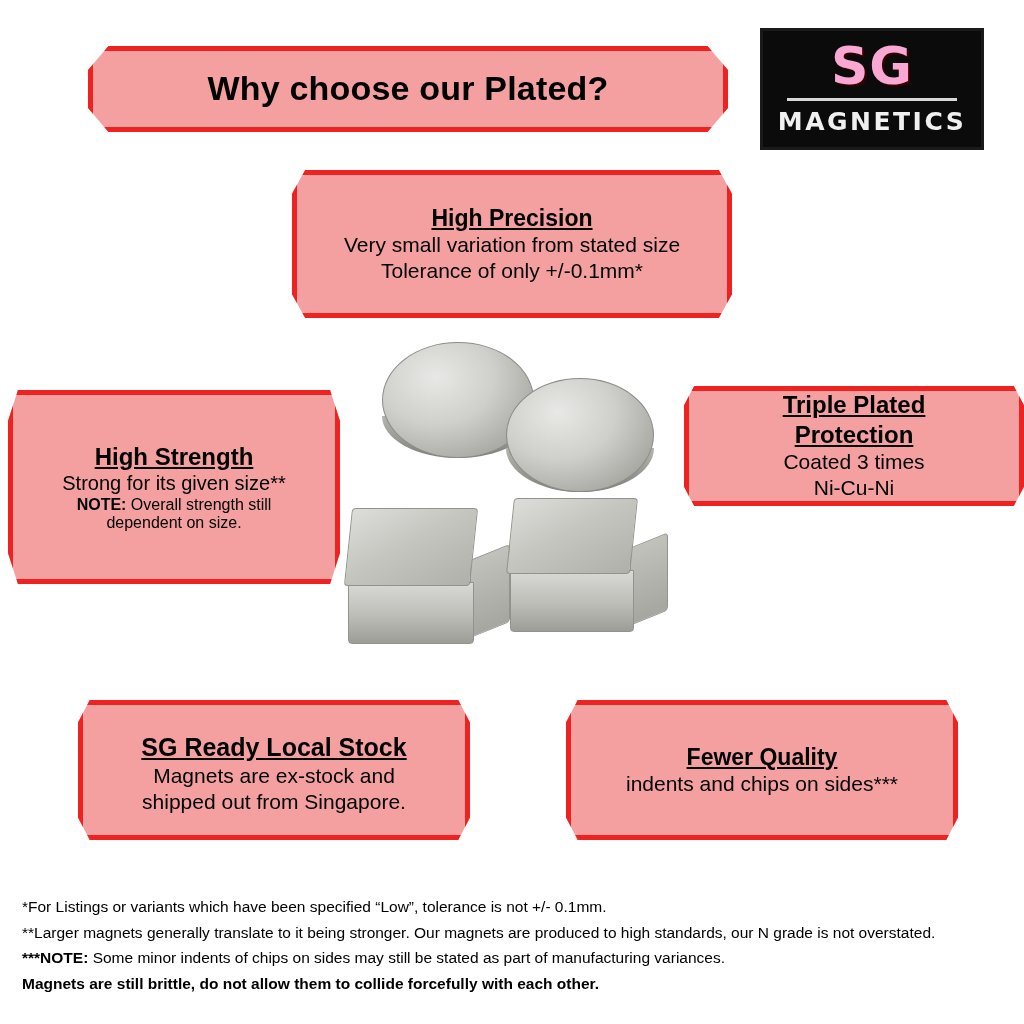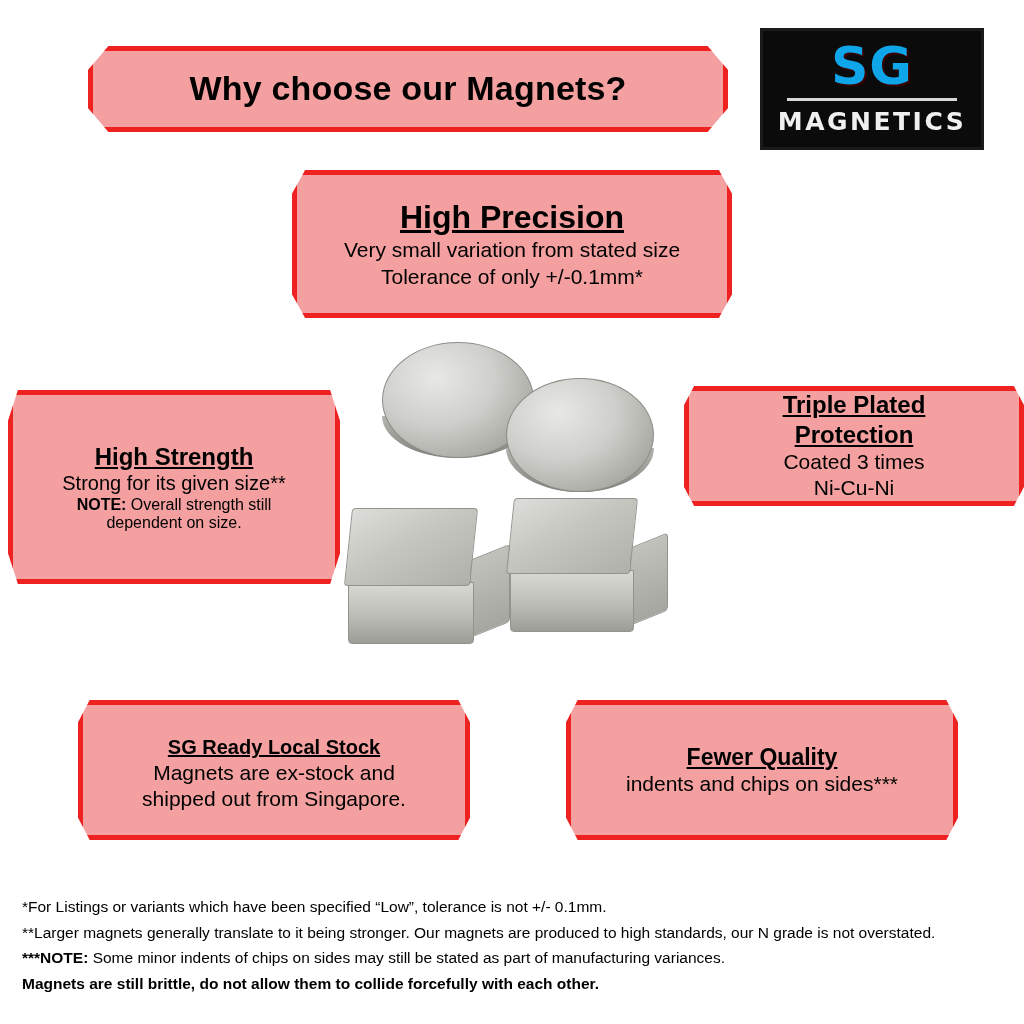--- a/index.html
+++ b/index.html
@@ -70,21 +70,21 @@
     border: 3px solid #1a1a1a;
     box-sizing: border-box;
     display: flex;
     flex-direction: column;
     align-items: center;
     justify-content: center;
   }
   #logo .sg {
     font-size: 52px;
     font-weight: bold;
-    color: #0ea5e9;
+    color: #f9a8d4;
     letter-spacing: 1px;
     line-height: 0.95;
     text-shadow: 2px 2px 0 #3a0000;
     font-family: "DejaVu Sans", sans-serif;
   }
   #logo .rule {
     width: 170px;
     height: 3px;
     background: #d8d8d8;
     margin: 7px 0 6px 0;
@@ -97,21 +97,21 @@
     font-family: "DejaVu Sans", sans-serif;
   }
 
   
   #banner-precision {
     left: 292px;
     top: 170px;
     width: 440px;
     height: 148px;
   }
-  #banner-precision .title { font-size: 32px; }
+  #banner-precision .title { font-size: 23px; }
   #banner-precision .line  { font-size: 21px; }
 
   #banner-strength {
     left: 8px;
     top: 390px;
     width: 332px;
     height: 194px;
   }
   #banner-strength .title { font-size: 24px; }
   #banner-strength .line  { font-size: 20px; }
@@ -125,21 +125,21 @@
   }
   #banner-plated .title { font-size: 24px; }
   #banner-plated .line  { font-size: 21px; }
 
   #banner-stock {
     left: 78px;
     top: 700px;
     width: 392px;
     height: 140px;
   }
-  #banner-stock .title { font-size: 20px; margin-top: 8px; }
+  #banner-stock .title { font-size: 25px; margin-top: 8px; }
   #banner-stock .line  { font-size: 21px; }
 
   #banner-quality {
     left: 566px;
     top: 700px;
     width: 392px;
     height: 140px;
   }
   #banner-quality .title { font-size: 23px; }
   #banner-quality .line  { font-size: 21px; }
@@ -217,21 +217,21 @@
     font-size: 15.5px;
     line-height: 1.52;
   }
   #footnotes .fn { margin: 0 0 2px 0; }
   #footnotes .b { font-weight: bold; }
 </style>
 </head>
 <body>
 
 <div class="banner" id="header-banner">
-  <div class="title">Why choose our Magnets?</div>
+  <div class="title">Why choose our Plated?</div>
 </div>
 
 <div id="logo">
   <div class="sg">SG</div>
   <div class="rule"></div>
   <div class="word">MAGNETICS</div>
 </div>
 
 <div class="banner" id="banner-precision">
   <div class="title">High Precision</div>

